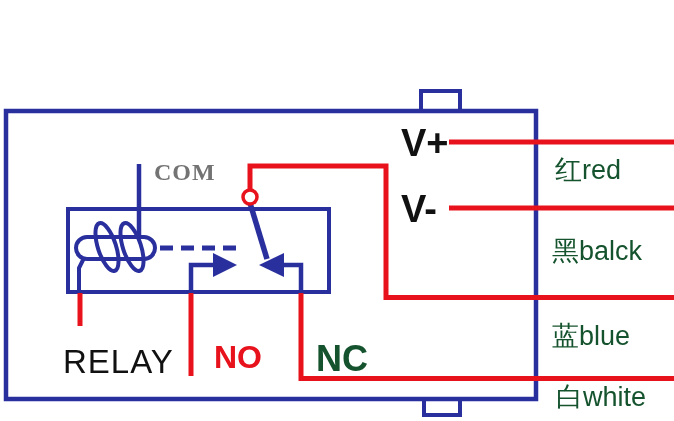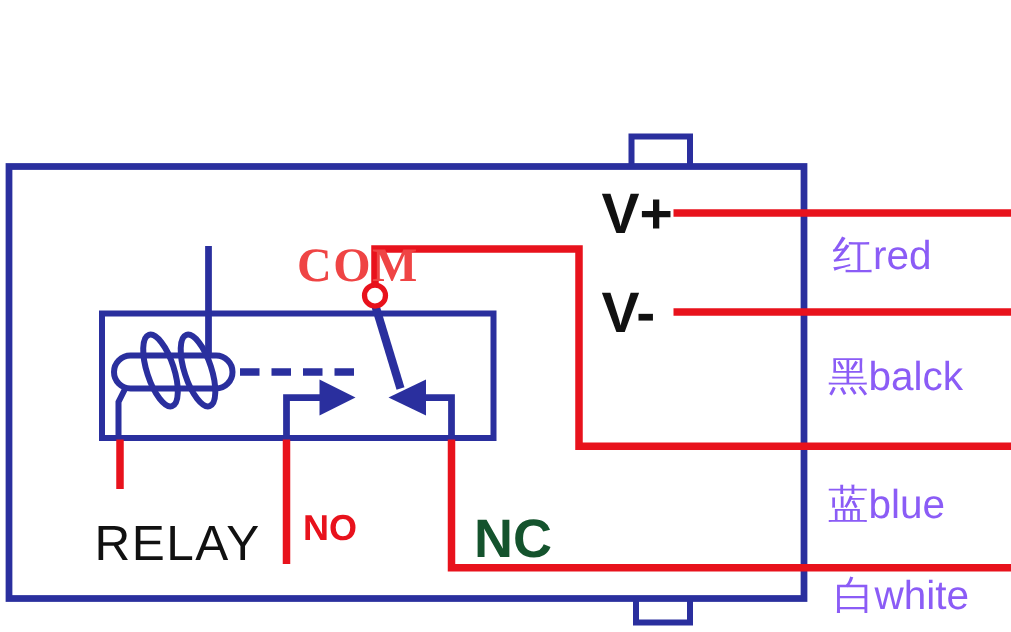--- a/index.html
+++ b/index.html
@@ -7,27 +7,27 @@
     position:relative;width:674px;height:421px;background:#ffffff;
     font-family:"Liberation Sans","DejaVu Sans",sans-serif;overflow:hidden;
   }
   .stage svg{position:absolute;left:0;top:0;}
   .lbl{position:absolute;line-height:1;white-space:nowrap;color:#111111;}
   .title{
     left:0;right:0;top:4px;text-align:center;
     font-size:48px;font-weight:bold;letter-spacing:2px;color:#111111;
   }
   .com{left:154px;top:160px;font-family:"Liberation Serif","DejaVu Serif",serif;
-       font-size:32px;font-weight:bold;letter-spacing:1px;color:#ef4444;margin-left:44px;}
+       font-size:24px;font-weight:bold;letter-spacing:1px;color:#737373;}
   .vplus{left:401px;top:124px;font-size:38px;font-weight:bold;}
   .vminus{left:401px;top:190px;font-size:38px;font-weight:bold;}
   .relay{left:63px;top:345px;font-size:33px;letter-spacing:1px;text-align:center;}
-  .no{left:202px;top:341px;font-size:24px;font-weight:bold;color:#e8121c;}
+  .no{left:214px;top:341px;font-size:32px;font-weight:bold;color:#e8121c;}
   .nc{left:316px;top:341px;font-size:36px;font-weight:bold;color:#14532d;}
-  .wirelbl{font-size:27px;color:#8b5cf6;}
+  .wirelbl{font-size:27px;color:#14532d;}
   .w-red{left:555px;top:157px;}
   .w-black{left:552px;top:238px;}
   .w-blue{left:552px;top:323px;}
   .w-white{left:556px;top:384px;}
 </style>
 </head>
 <body>
 
 <div class="stage">
 

